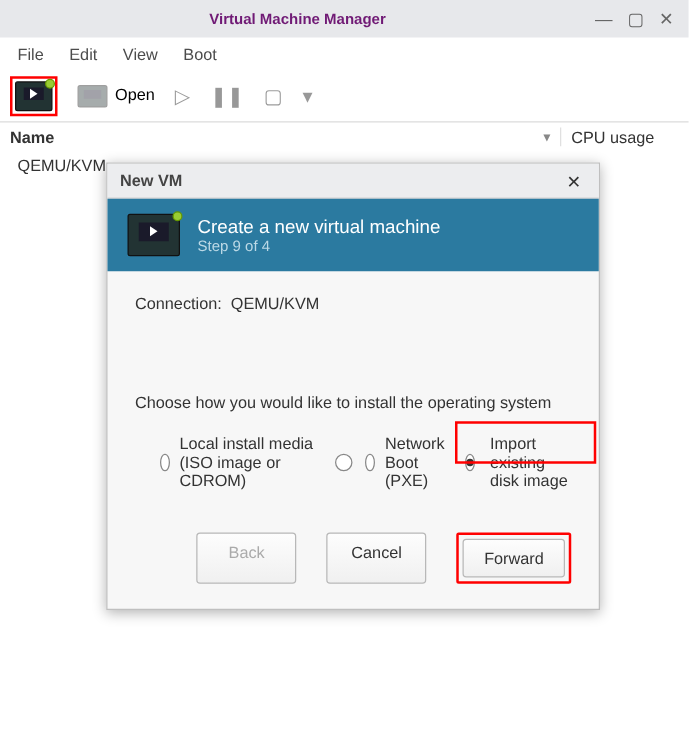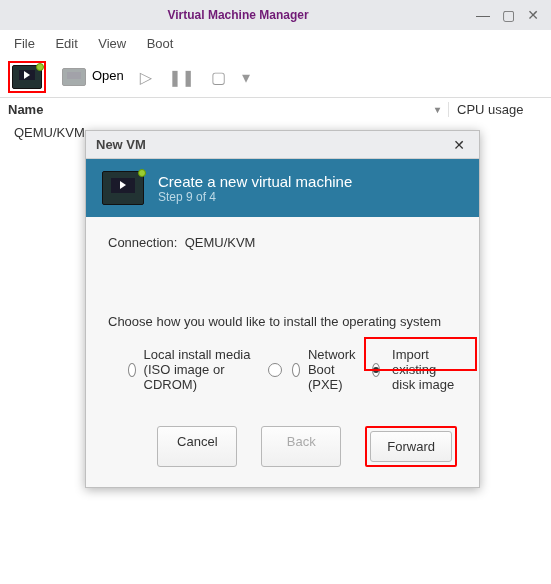--- a/index.html
+++ b/index.html
@@ -136,19 +136,19 @@
         <span>Network Boot (PXE)</span>
       </label>
       <label class="radio" style="padding:2px 0;gap:12px;">
         <span class="hlbox"></span>
         <span class="rbtn sel"></span>
         <span>Import existing disk image</span>
       </label>
     </div>
   </div>
   <div class="dlg-foot">
+    <span class="btn dis">Back</span>
     <span class="btn">Cancel</span>
-    <span class="btn dis">Back</span>
     <span class="btnhl">
       <span class="btn">Forward</span>
     </span>
   </div>
 </div>
 
 </body></html>

